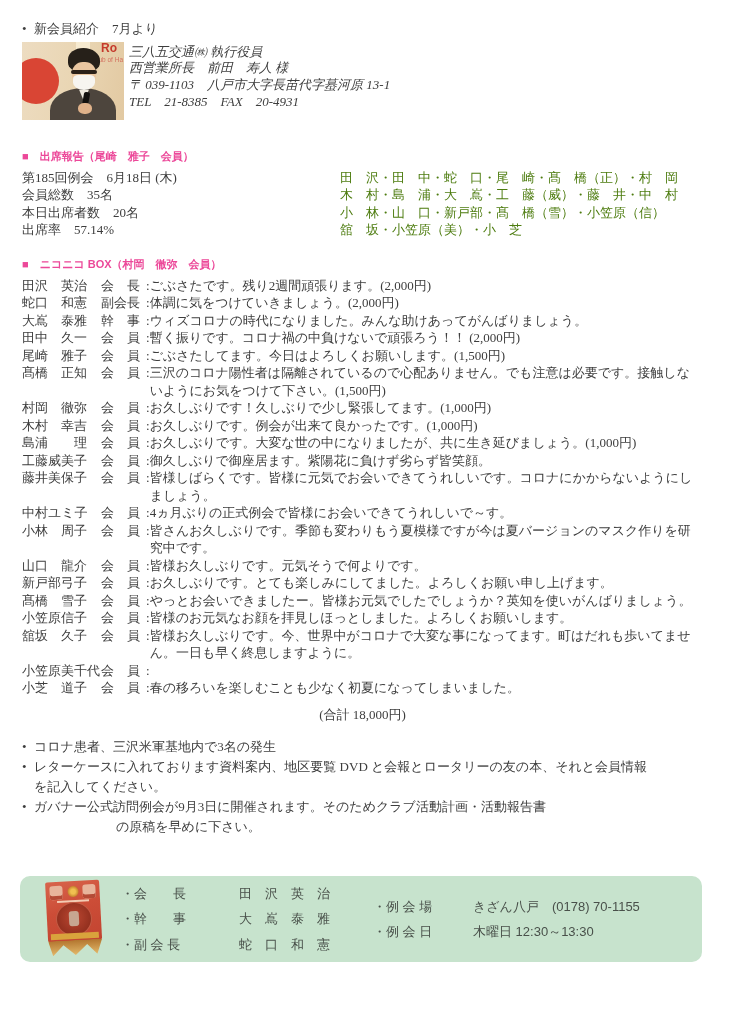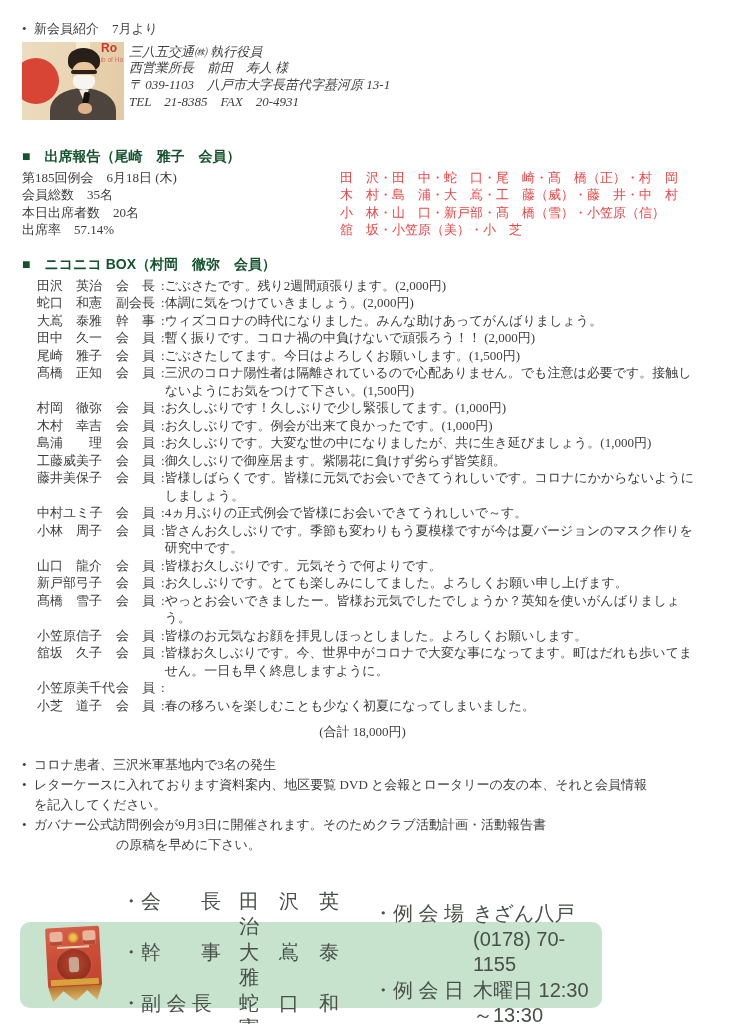--- a/index.html
+++ b/index.html
@@ -4,21 +4,21 @@
 <style>
   html,body{margin:0;padding:0;background:#ffffff;}
   .page{
     position:relative;width:729px;height:1024px;background:#fff;
     box-sizing:border-box;padding:20px 26px 0 22px;overflow:hidden;
     font-family:"Liberation Serif","DejaVu Serif",serif;
     color:#3d3d3d;font-size:13px;line-height:17.5px;
   }
   h2.sec{
     font-family:"Liberation Sans","DejaVu Sans",sans-serif;
-    font-weight:700;color:#14532d;font-size:14px;line-height:18px;margin:0 0 4px 0;
+    font-weight:700;color:#ec4899;font-size:11px;line-height:18px;margin:0 0 4px 0;
   }
   .bullet-line{display:flex;}
   .blt{flex:none;width:12px;color:#3d3d3d;}
   
   .member-row{display:flex;margin-top:4px;}
   .photo{position:relative;width:102px;height:78px;flex:none;margin-right:5px;
     background:linear-gradient(100deg,#eddcc1 0%,#e9d5b2 55%,#e2c9a2 100%);overflow:hidden;}
   .ph-circle{position:absolute;left:-9px;top:16px;width:46px;height:46px;border-radius:50%;background:#d94534;}
   .ph-pole{position:absolute;left:54px;top:0;width:14px;height:24px;background:#f6ead0;}
   .ph-ro{position:absolute;right:7px;top:-1px;font-family:"Liberation Sans",sans-serif;font-weight:700;font-size:12px;color:#c53a2c;line-height:14px;}
@@ -30,40 +30,40 @@
   .ph-suit{position:absolute;left:28px;top:46px;width:66px;height:32px;border-radius:50% 50% 0 0/70% 70% 0 0;background:#4d453d;}
   .ph-shirt{position:absolute;left:57px;top:48px;width:10px;height:12px;background:#efe9de;clip-path:polygon(0 0,100% 0,50% 100%);}
   .ph-mic{position:absolute;left:61px;top:50px;width:6px;height:15px;background:#14110e;transform:rotate(10deg);border-radius:2px;}
   .ph-hand{position:absolute;left:56px;top:61px;width:14px;height:11px;border-radius:45%;background:#e0b28a;}
   .member-info{padding-top:2px;font-style:italic;}
   .info-line{line-height:16.8px;}
   
   .att{margin-top:27px;}
   .att-cols{display:flex;}
   .att-stats{width:318px;flex:none;}
-  .att-names{flex:1;color:#ef4444;}
+  .att-names{flex:1;color:#4d7c0f;}
   
   .niko{margin-top:16px;}
   .entry{display:flex;}
-  .entry .nm{flex:none;width:79px;white-space:pre;margin-left:15px;}
+  .entry .nm{flex:none;width:79px;white-space:pre;}
   .entry .rl{flex:none;width:45px;white-space:pre;}
   .entry .cl{flex:none;}
   .entry .msg{flex:1;}
   .total-line{text-align:center;margin-top:9px;}
   
   .office{margin-top:14px;}
   .office .bullet-line{line-height:20px;}
   .b-lines{flex:1;}
   .indent2{margin-left:82px;}
   
   .club-footer{
-    position:absolute;left:20px;top:922px;width:582px;height:86px;
+    position:absolute;left:20px;top:876px;width:682px;height:86px;
     background:#c7e3cd;border-radius:10px;
     display:flex;align-items:center;box-sizing:border-box;padding:5px 12px 5px 24px;
-    font-family:"Liberation Sans","DejaVu Sans",sans-serif;color:#49504a;font-size:20px;
+    font-family:"Liberation Sans","DejaVu Sans",sans-serif;color:#49504a;font-size:13px;
   }
   .banner{position:relative;width:62px;height:76px;flex:none;margin-right:15px;transform:rotate(-3deg);}
   .bn-cloth{position:absolute;left:3px;top:0;width:54px;height:60px;border-radius:2px;
     background:linear-gradient(165deg,#d8644c 0%,#cc4d37 45%,#c24431 100%);}
   .bn-crest-l,.bn-crest-r{position:absolute;top:4px;width:13px;height:14px;border-radius:3px;
     background:#e8b49b;box-shadow:inset 0 -4px 0 #b44a35;}
   .bn-crest-l{left:7px;} .bn-crest-r{left:40px;}
   .bn-crest-c{position:absolute;left:25px;top:5px;width:11px;height:11px;border-radius:50%;
     background:radial-gradient(#f0c050 30%,#c07a28 75%);}
   .bn-sub{position:absolute;left:14px;top:19px;width:32px;height:2px;background:rgba(255,244,220,.75);}

